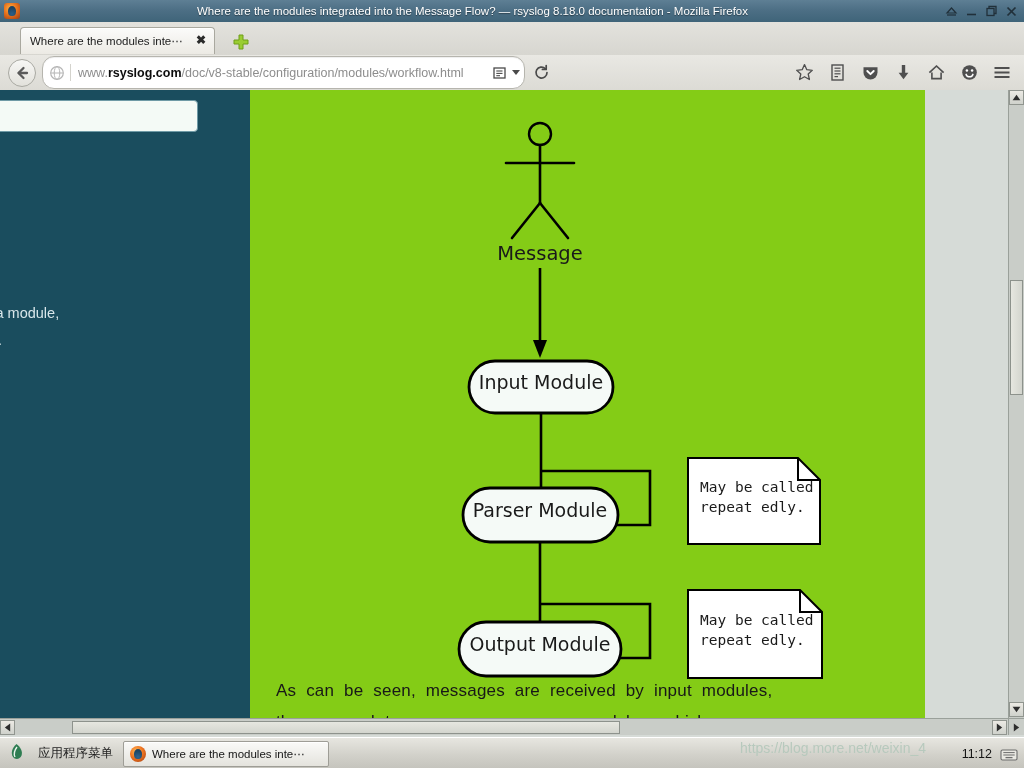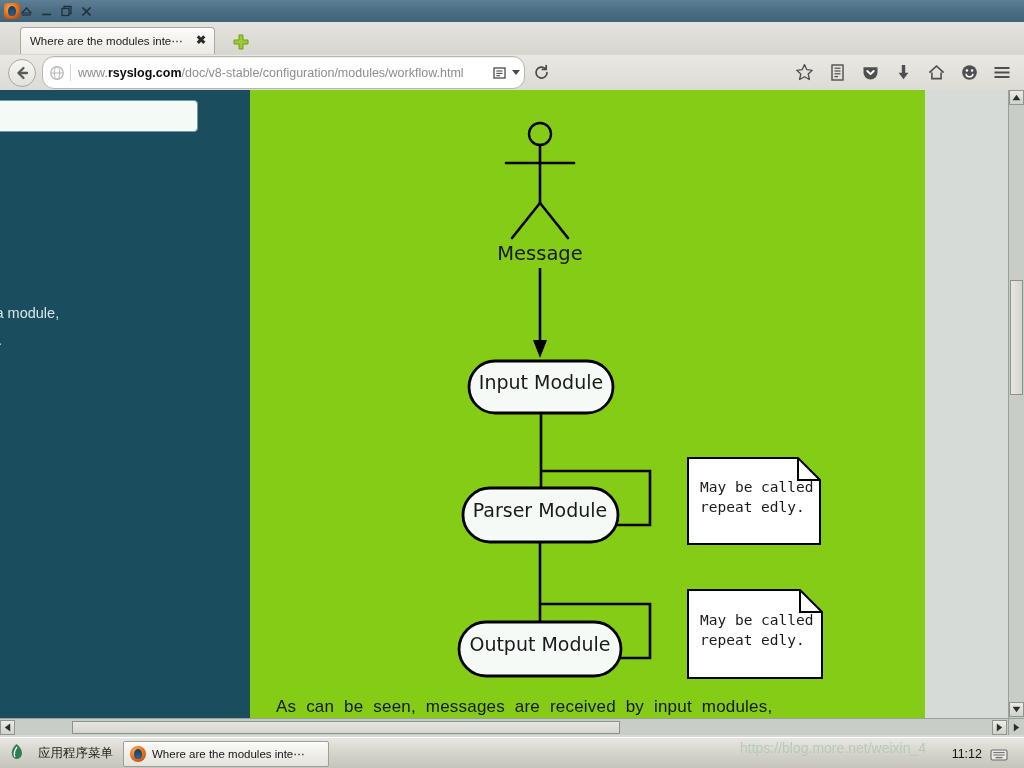--- a/index.html
+++ b/index.html
@@ -134,21 +134,21 @@
   .pagebg-right {
     position: absolute; left: 925px; top: 0; width: 83px; height: 628px;
     background: #d6dbd7;
   }
   .diagram { position: absolute; left: 0; top: 0; width: 675px; height: 600px; }
   .bodytext {
     position: absolute; left: 26px; top: 585px; width: 660px;
     font-size: 17px; color: #181818; line-height: 31px;
     white-space: nowrap;
   }
-  .bodytext .l1 { letter-spacing: .2px; word-spacing: 5px; margin-top: 16px; }
+  .bodytext .l1 { letter-spacing: .2px; word-spacing: 5px; }
   .bodytext .l2 { word-spacing: 6px; }
 
   
   .vscroll {
     position: absolute; left: 1008px; top: 90px; width: 16px; height: 628px;
     background: #c9cdc8; border-left: 1px solid #9aa09a;
     box-sizing: border-box;
   }
   .sb-btn {
     position: absolute; left: 0; width: 15px; height: 15px;
@@ -198,35 +198,36 @@
   .ff-mini {
     width: 16px; height: 16px; border-radius: 50%; flex: 0 0 auto;
     background: radial-gradient(circle at 40% 35%, #ffc15e 0%, #ef7420 45%, #a03c10 100%);
     position: relative;
   }
   .ff-mini::after {
     content: ""; position: absolute; left: 4px; top: 3px;
     width: 8px; height: 10px; border-radius: 50% 50% 45% 45%;
     background: radial-gradient(circle at 50% 80%, #2f6590 0%, #1d4463 70%);
   }
-  .tray { margin-left: auto; display: flex; align-items: center; gap: 8px; padding-right: 16px; }
+  .tray { margin-left: auto; display: flex; align-items: center; gap: 8px; padding-right: 6px; }
   .clock { font-size: 12.5px; color: #161616; }
   .tray-icon { width: 18px; height: 16px; cursor: pointer; }
   .tb-watermark {
     position: absolute; left: 740px; top: 740px;
     font-size: 14px; color: #b7c9bd; white-space: nowrap; pointer-events: none;
   }
 </style>
 </head>
 <body>
 
 <div id="root">
 
   <div class="titlebar">
     <div class="titlebar-icon"></div>
+    <div class="titlebar-title">Where are the modules integrated into the Message Flow? — rsyslog 8.18.0 documentation - Mozilla Firefox</div>
     <div class="wincontrols">
       <div class="wc">
         <svg width="13" height="13" viewBox="0 0 13 13">
             <polygon points="6.5,3 11,8 2,8" fill="none" stroke="#21303a" stroke-width="1.2"></polygon>
             <line x1="2" y1="10" x2="11" y2="10" stroke="#21303a" stroke-width="1.2"></line>
           </svg>
       </div>
       <div class="wc">
         <svg width="13" height="13" viewBox="0 0 13 13">
             <line x1="2" y1="9.5" x2="11" y2="9.5" stroke="#21303a" stroke-width="1.6"></line>

